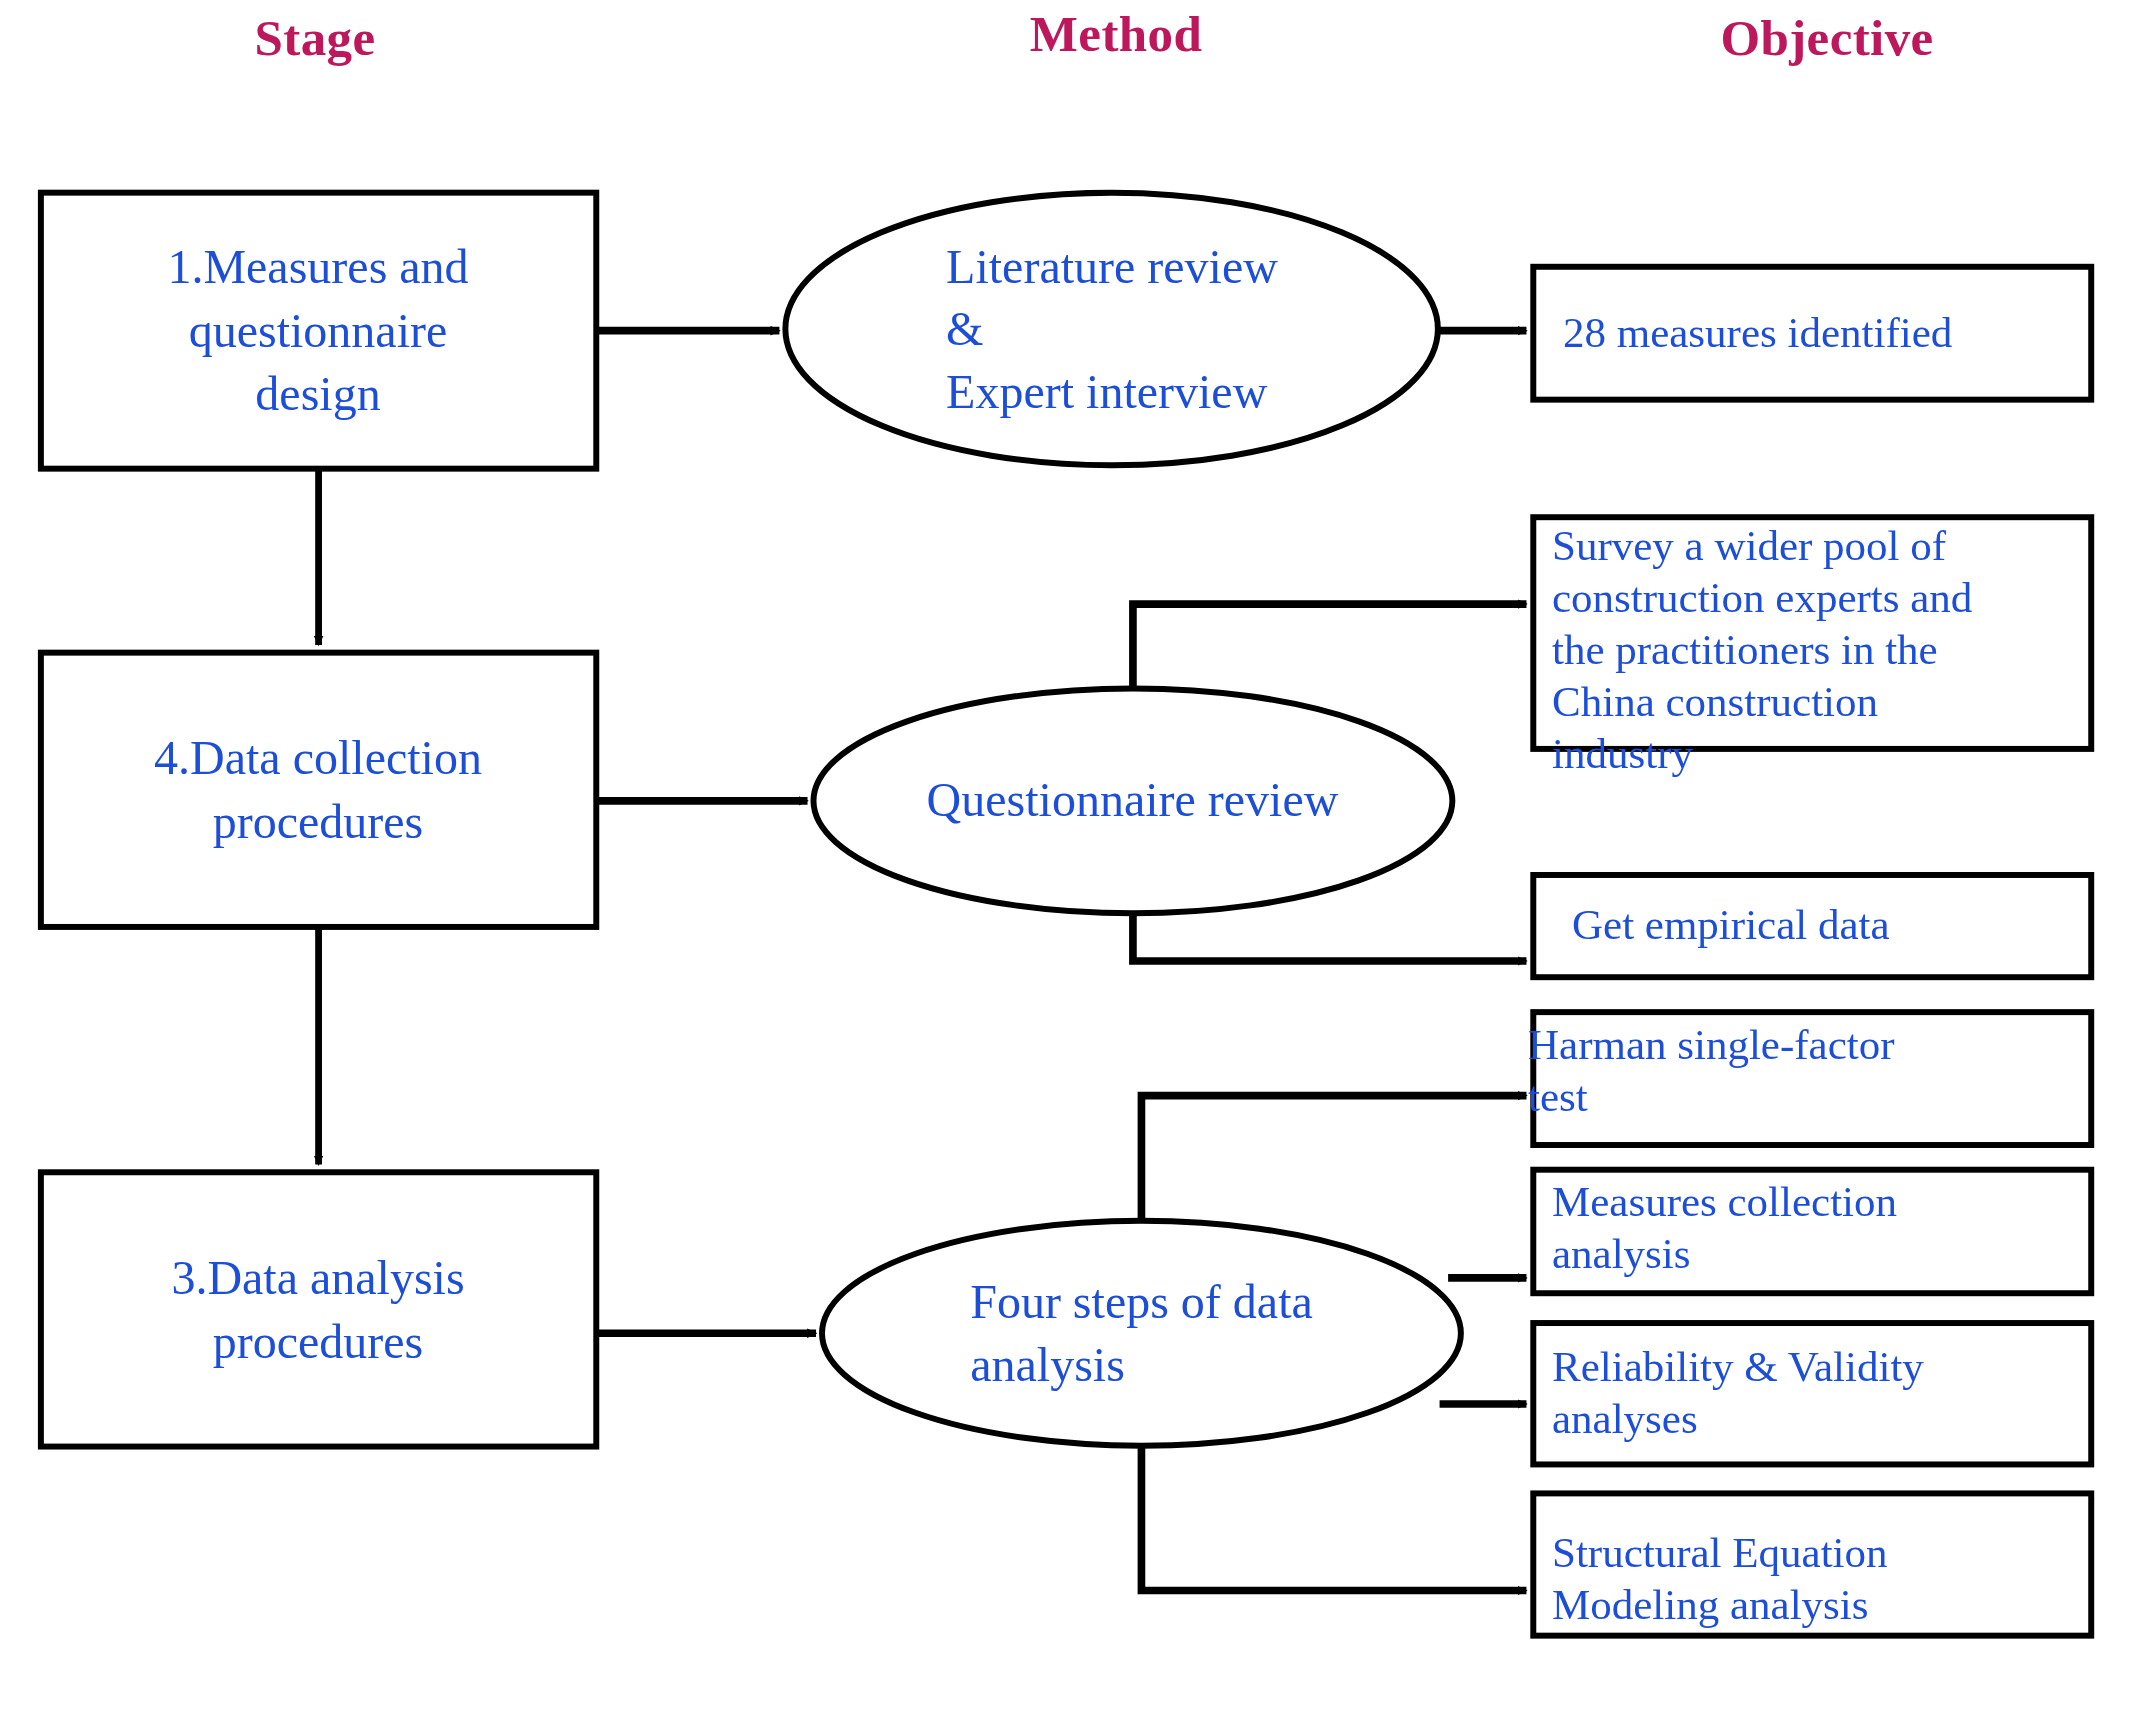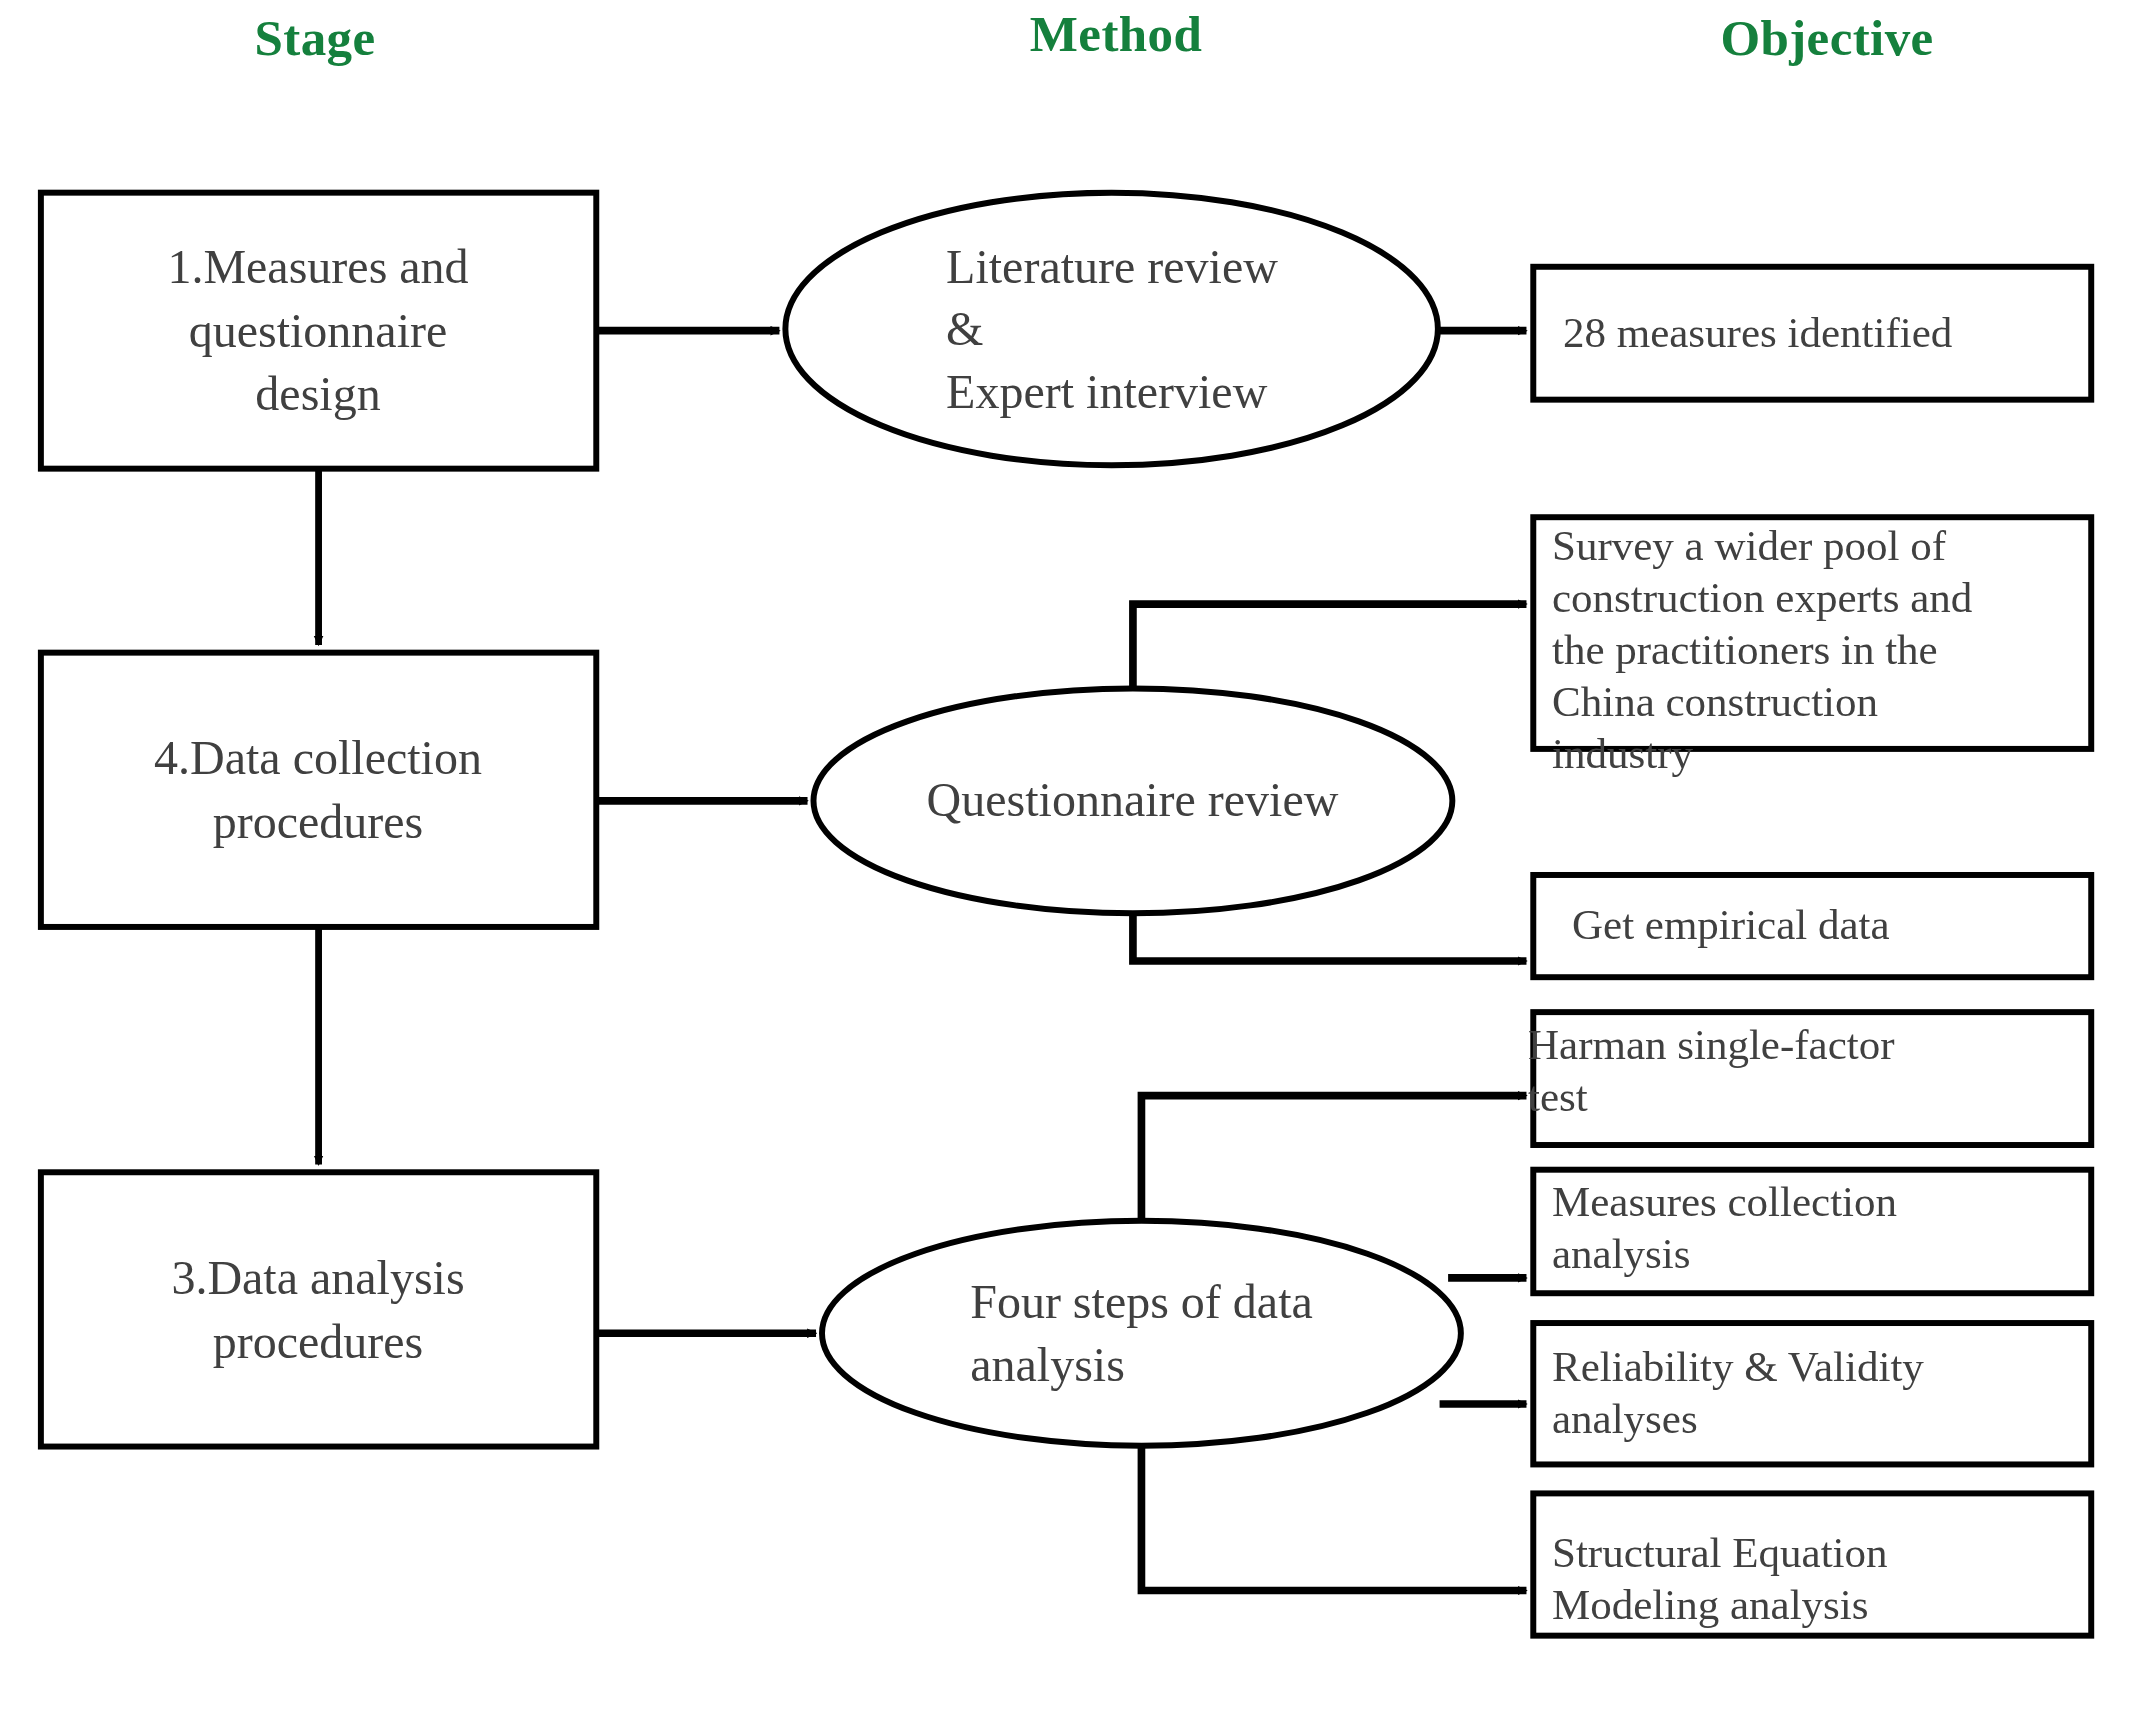--- a/index.html
+++ b/index.html
@@ -24,30 +24,30 @@
     top: 0;
     left: 0;
     width: 2150px;
     height: 1721px;
   }
   .col-header {
     position: absolute;
     font-family: "Liberation Serif", "DejaVu Serif", serif;
     font-weight: bold;
     font-size: 51px;
-    color: #15803d;
+    color: #be185d;
     text-align: center;
     white-space: nowrap;
     transform: translateX(-50%);
     letter-spacing: 0.4px;
   }
   .node-text {
     position: absolute;
     font-family: "Liberation Serif", "DejaVu Serif", serif;
-    color: #404040;
+    color: #1d4ed8;
     box-sizing: border-box;
     pointer-events: none;
   }
   .stage-text {
     font-size: 48px;
     line-height: 1.32;
     text-align: center;
     display: flex;
     align-items: center;
     justify-content: center;

